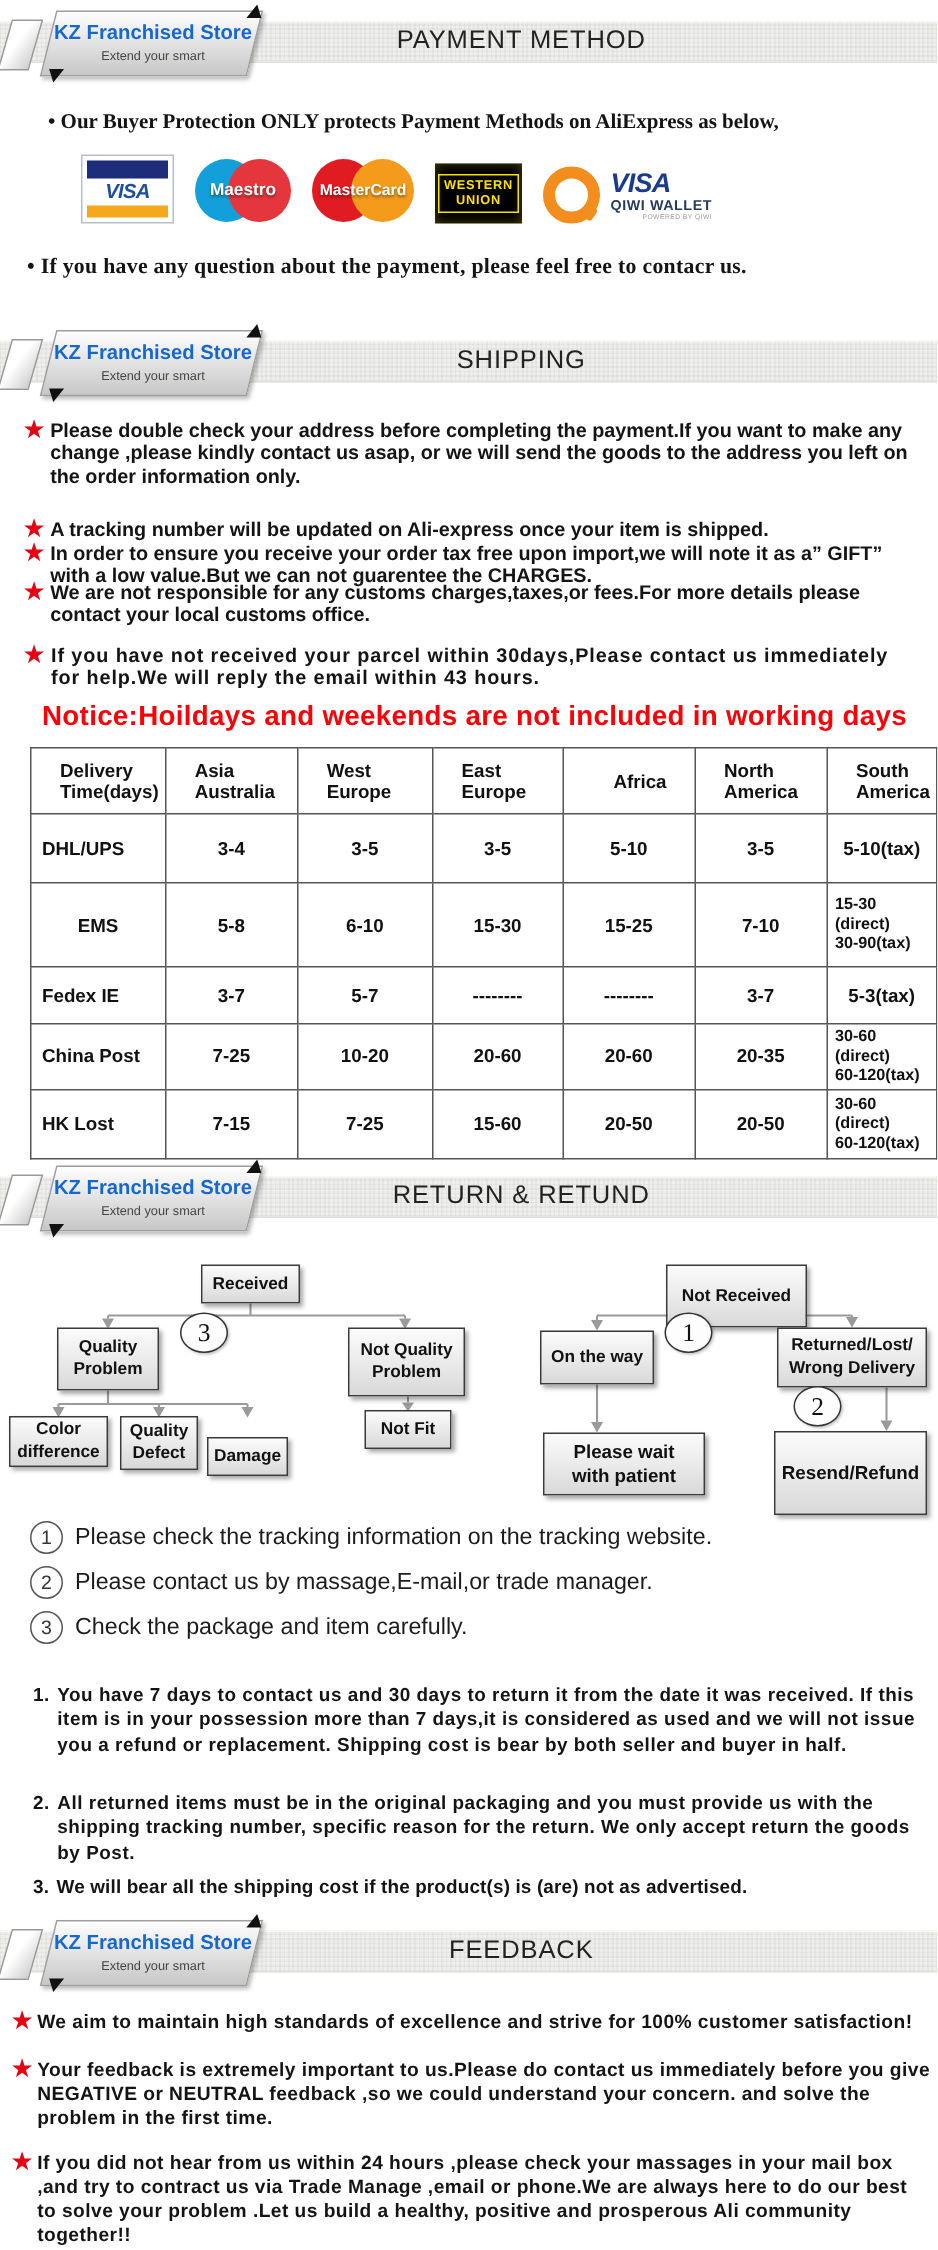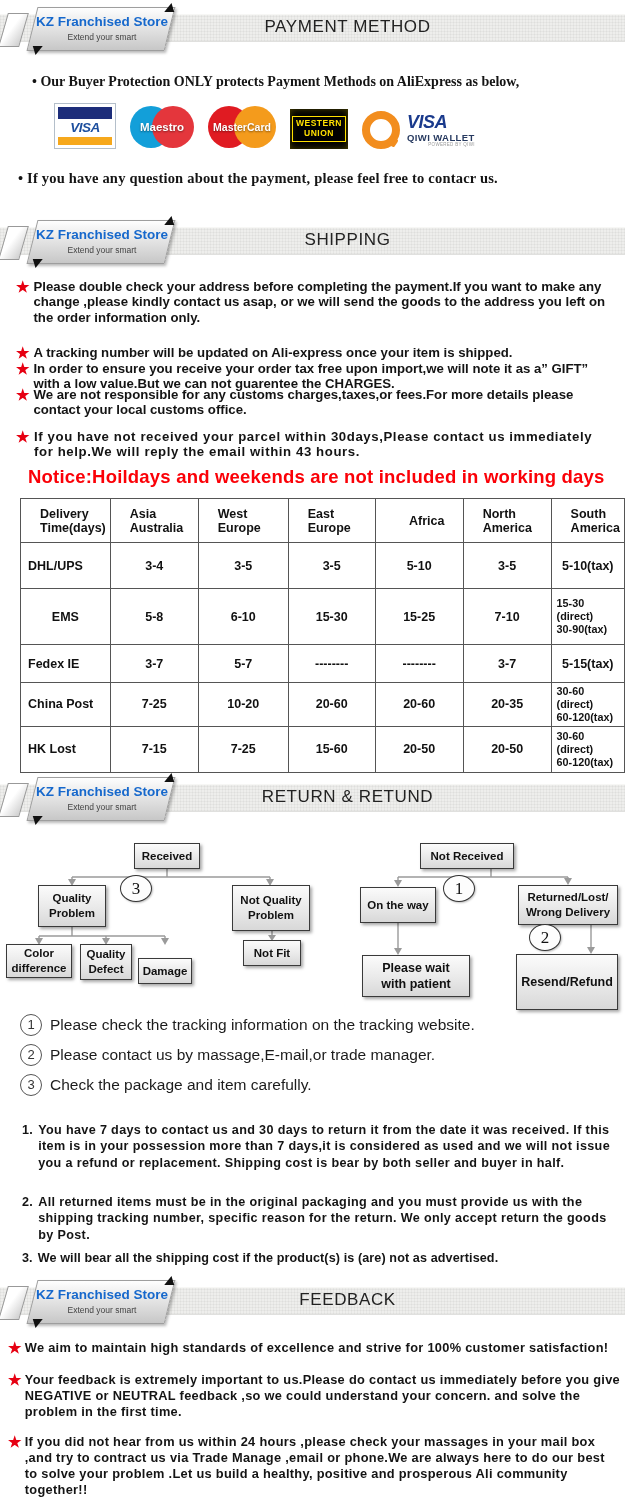--- a/index.html
+++ b/index.html
@@ -235,21 +235,21 @@
 (direct)
 30-90(tax)</td>
     </tr>
     <tr style="height:38px">
       <td class="svc">Fedex IE</td>
       <td>3-7</td>
       <td>5-7</td>
       <td>--------</td>
       <td>--------</td>
       <td>3-7</td>
-      <td>5-15(tax)</td>
+      <td>5-3(tax)</td>
     </tr>
     <tr style="height:40px">
       <td class="svc">China Post</td>
       <td>7-25</td>
       <td>10-20</td>
       <td>20-60</td>
       <td>20-60</td>
       <td>20-35</td>
       <td class="small">30-60
 (direct)
@@ -301,21 +301,21 @@
         <polygon points="161,108 169,108 165,115"></polygon>
         <polygon points="268,105 276,105 272,111"></polygon>
         <polygon points="394,50 402,50 398,57"></polygon>
         <polygon points="564,48 572,48 568,55"></polygon>
         <polygon points="394,118 402,118 398,125"></polygon>
         <polygon points="587,117 595,117 591,124"></polygon>
       </g>
     </svg>
 
     <div class="fnode" style="left:134px;top:13px;width:66px;height:26px">Received</div>
-    <div class="fnode" style="left:420px;top:13px;width:94px;height:26px">Not  Received</div>
+    <div class="fnode" style="left:444px;top:13px;width:94px;height:42px">Not  Received</div>
     <div class="fcircle" style="left:120px;top:45px">3</div>
     <div class="fcircle" style="left:443px;top:45px">1</div>
     <div class="fnode" style="left:38px;top:55px;width:68px;height:42px">Quality
 Problem</div>
     <div class="fnode" style="left:232px;top:55px;width:78px;height:46px">Not Quality
 Problem</div>
     <div class="fnode" style="left:360px;top:57px;width:76px;height:36px">On the way</div>
     <div class="fnode" style="left:518px;top:55px;width:100px;height:40px">Returned/Lost/
 Wrong Delivery</div>
     <div class="fcircle" style="left:529px;top:94px">2</div>

